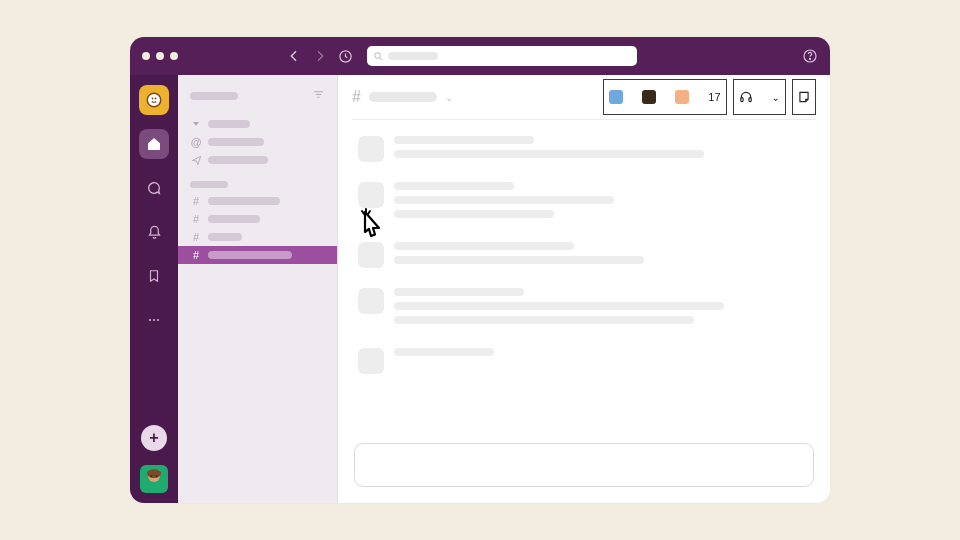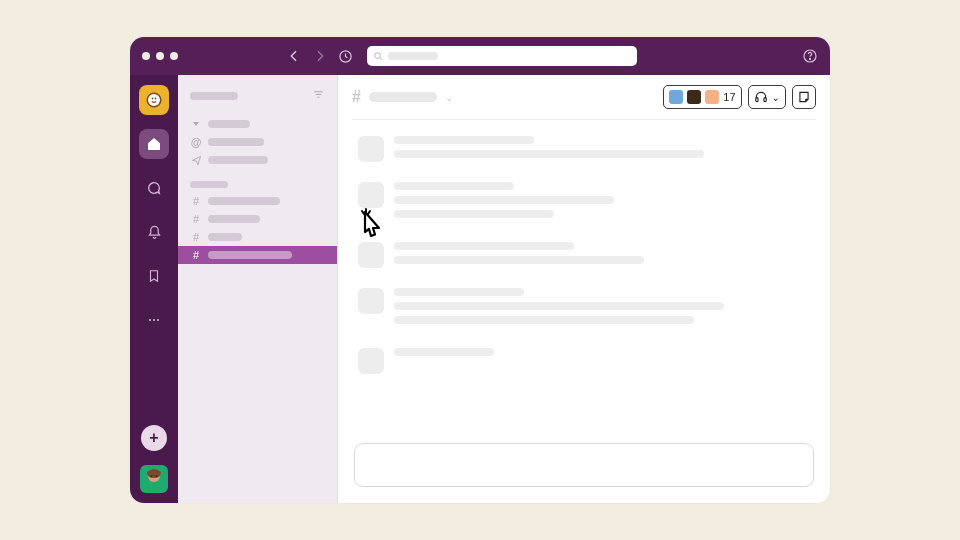--- a/index.html
+++ b/index.html
@@ -105,22 +105,22 @@
   height: 44px;
   display:flex; align-items:center;
   padding: 0 14px;
   gap: 8px;
 }
 .hash-lg { color: #c9c9c9; font-size: 16px; font-weight: 700; }
 .ch-name-ph { width: 68px; height: 10px; background: #e8e8e8; border-radius: 5px; }
 .chev { color: #c9c9c9; font-size: 10px; }
 .header-right { margin-left: auto; display:flex; gap: 6px; align-items:center; }
 .pill {
-  height: 24px; border: 1.5px solid #3b3b3b; border-radius: 5px;
-  display:flex; align-items:center; padding: 0 5px; gap: 4px;
+  height: 36px; border: 1.5px solid #3b3b3b; border-radius: 0;
+  display:flex; align-items:center; padding: 0 5px; gap: 19px;
   background: #fff;
 }
 .pill .count { font-size: 11px; font-weight: 500; color: #222; }
 .mini-av { width: 14px; height: 14px; border-radius: 3px; }
 .divider { height: 1px; background: #ededed; margin: 0 14px; }
 
 .messages { flex: 1; padding: 16px 20px 0; overflow: hidden; position: relative; }
 .msg { display:flex; gap: 10px; margin-bottom: 18px; }
 .msg-av { width: 26px; height: 26px; border-radius: 6px; background: #ededed; flex-shrink: 0; }
 .msg-body { flex: 1; }

